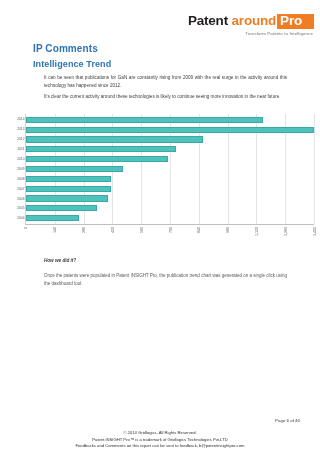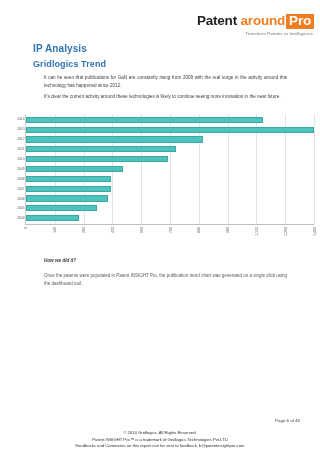--- a/index.html
+++ b/index.html
@@ -26,21 +26,21 @@
     font-weight: bold;
     letter-spacing: -0.2px;
     line-height: 1;
     white-space: nowrap;
   }
   .logo-patent { color: #231f20; }
   .logo-insight { color: #f07d22; }
   .logo-pro {
     color: #ffffff;
     background: #f07d22;
-    padding: 0 3px 1px 3px;
+    padding: 0 12px 1px 3px;
     display: inline-block;
     margin-left: 1px;
   }
   .logo-tagline {
     font-size: 4.3px;
     color: #6d6e71;
     letter-spacing: 0.15px;
     margin-top: 2.5px;
     margin-right: 1px;
   }
@@ -195,22 +195,22 @@
 <div class="page">
 
   <div class="logo-block">
     <div class="logo-wordmark">
       <span class="logo-patent">Patent</span>
       <span class="logo-insight">around</span><span class="logo-pro">Pro</span>
     </div>
     <div class="logo-tagline">Transform Patents to Intelligence</div>
   </div>
 
-  <div class="h-ip">IP Analysis</div>
-  <div class="h-pub">Gridlogics Trend</div>
+  <div class="h-ip">IP Comments</div>
+  <div class="h-pub">Intelligence Trend</div>
 
   <div class="para para-1">It can be seen that publications for GaN are constantly rising from 2009 with the real surge in the activity around this technology has happened since 2012.</div>
   <div class="para para-2">It's clear the current activity around these technologies is likely to continue seeing more innovation in the near future.</div>
 
   <div class="chart">
     <div class="ylabels">
         <div class="ylab">2014</div>
         <div class="ylab">2013</div>
         <div class="ylab">2012</div>
         <div class="ylab">2011</div>

